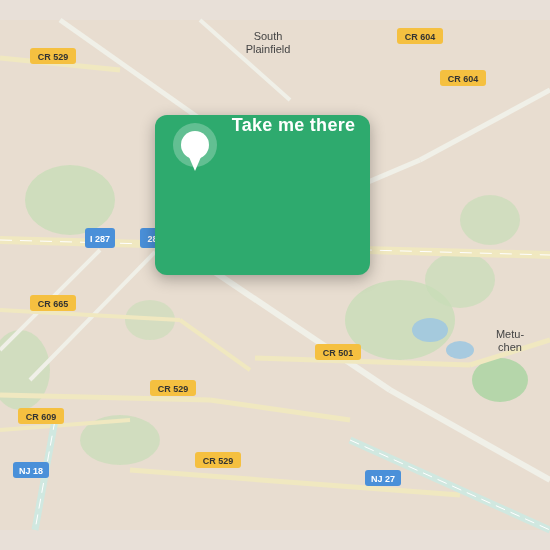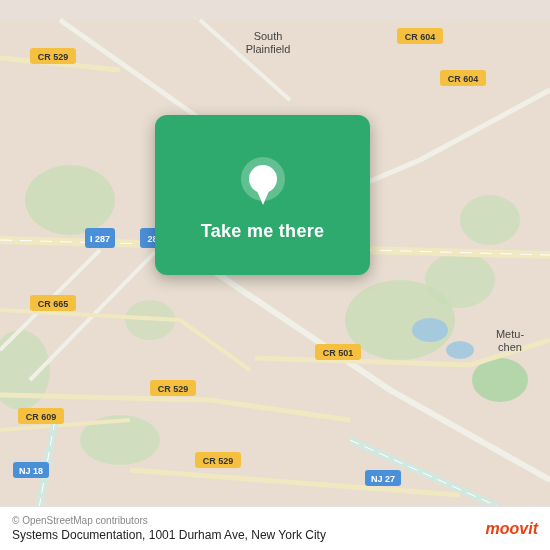--- a/index.html
+++ b/index.html
@@ -31,22 +31,21 @@
     
     .action-card {
       position: absolute;
       top: 115px;
       left: 155px;
       width: 215px;
       height: 160px;
       background-color: #2eaa6e;
       border-radius: 12px;
       display: flex;
-      flex-direction: column;
-      align-items: center;
+      flex-direction: row;
       justify-content: center;
       gap: 12px;
       cursor: pointer;
       box-shadow: 0 4px 15px rgba(0,0,0,0.3);
     }
 
     .location-pin {
       width: 50px;
       height: 60px;
       position: relative;
@@ -237,22 +236,13 @@
 
   <div class="action-card">
     <div class="location-pin">
       <div class="pin-outer">
         <div class="pin-inner"></div>
       </div>
     </div>
     <span class="action-label">Take me there</span>
   </div>
 
-  <div class="info-bar">
-    <div class="info-left">
-      <span class="attribution">© OpenStreetMap contributors</span>
-      <span class="address-text">Systems Documentation, 1001 Durham Ave, New York City</span>
-    </div>
-    <div class="moovit-logo">
-      <span class="moovit-text">moovit</span>
-    </div>
-  </div>
 </div>
 
 </body></html>

